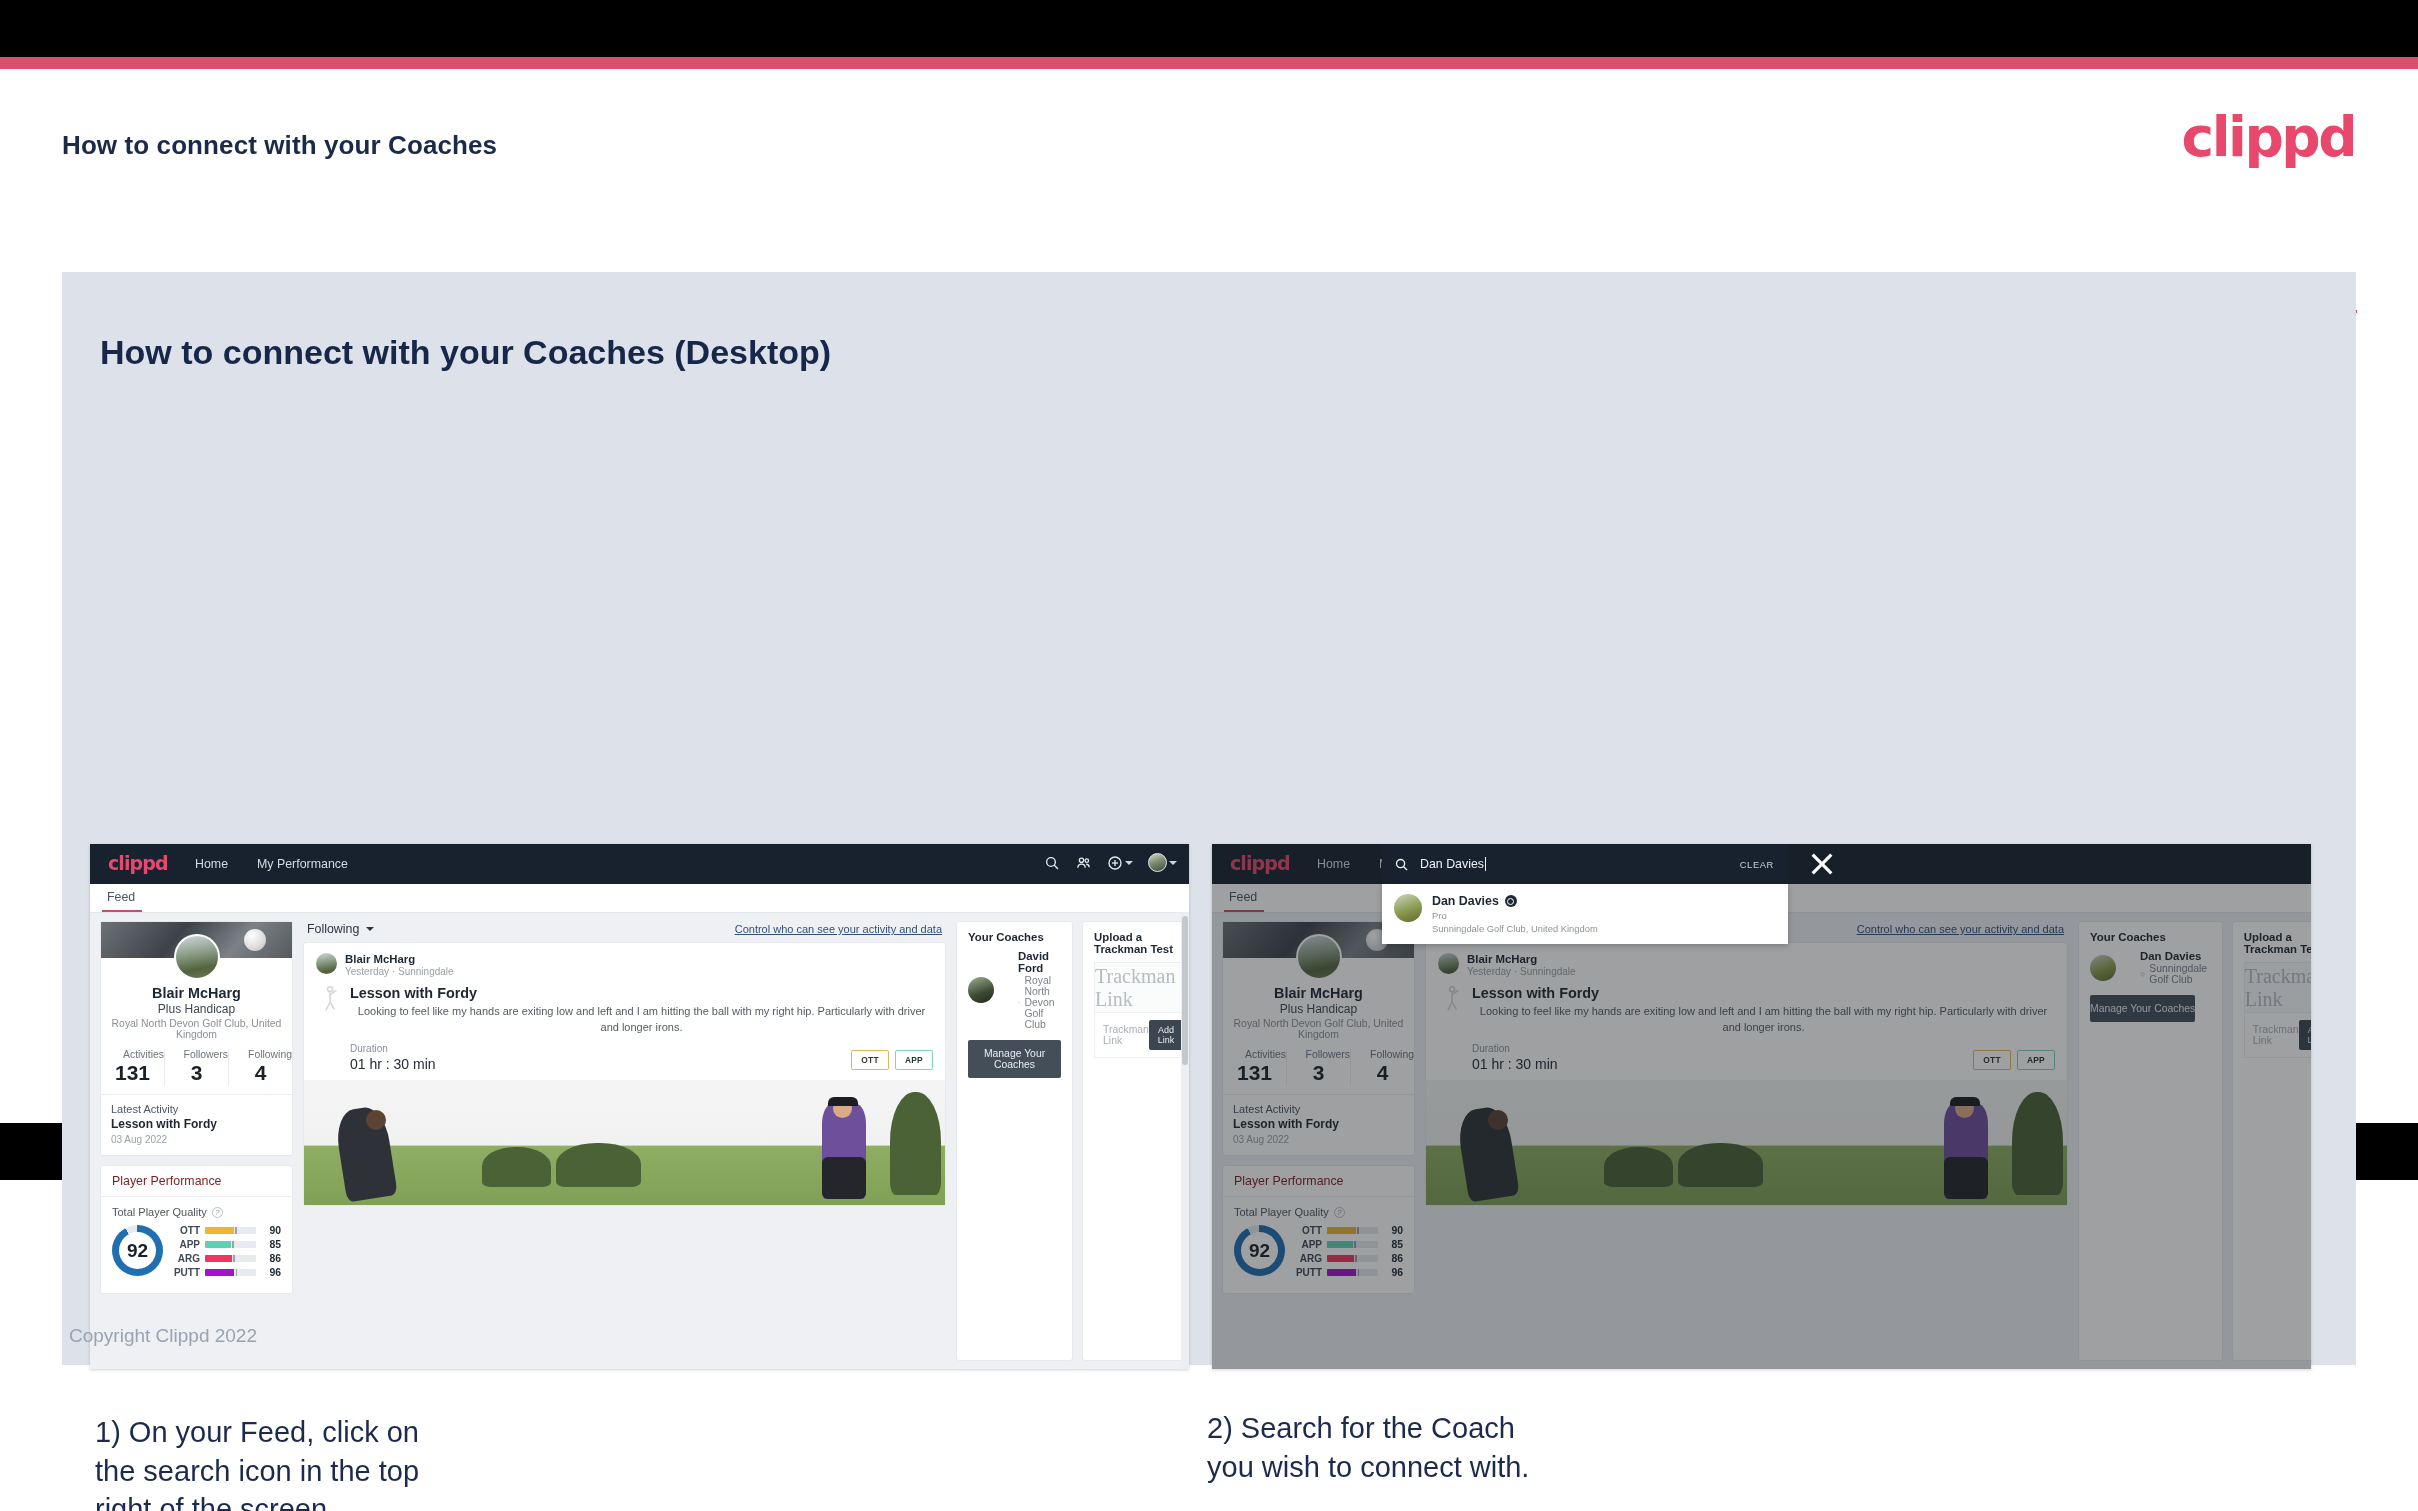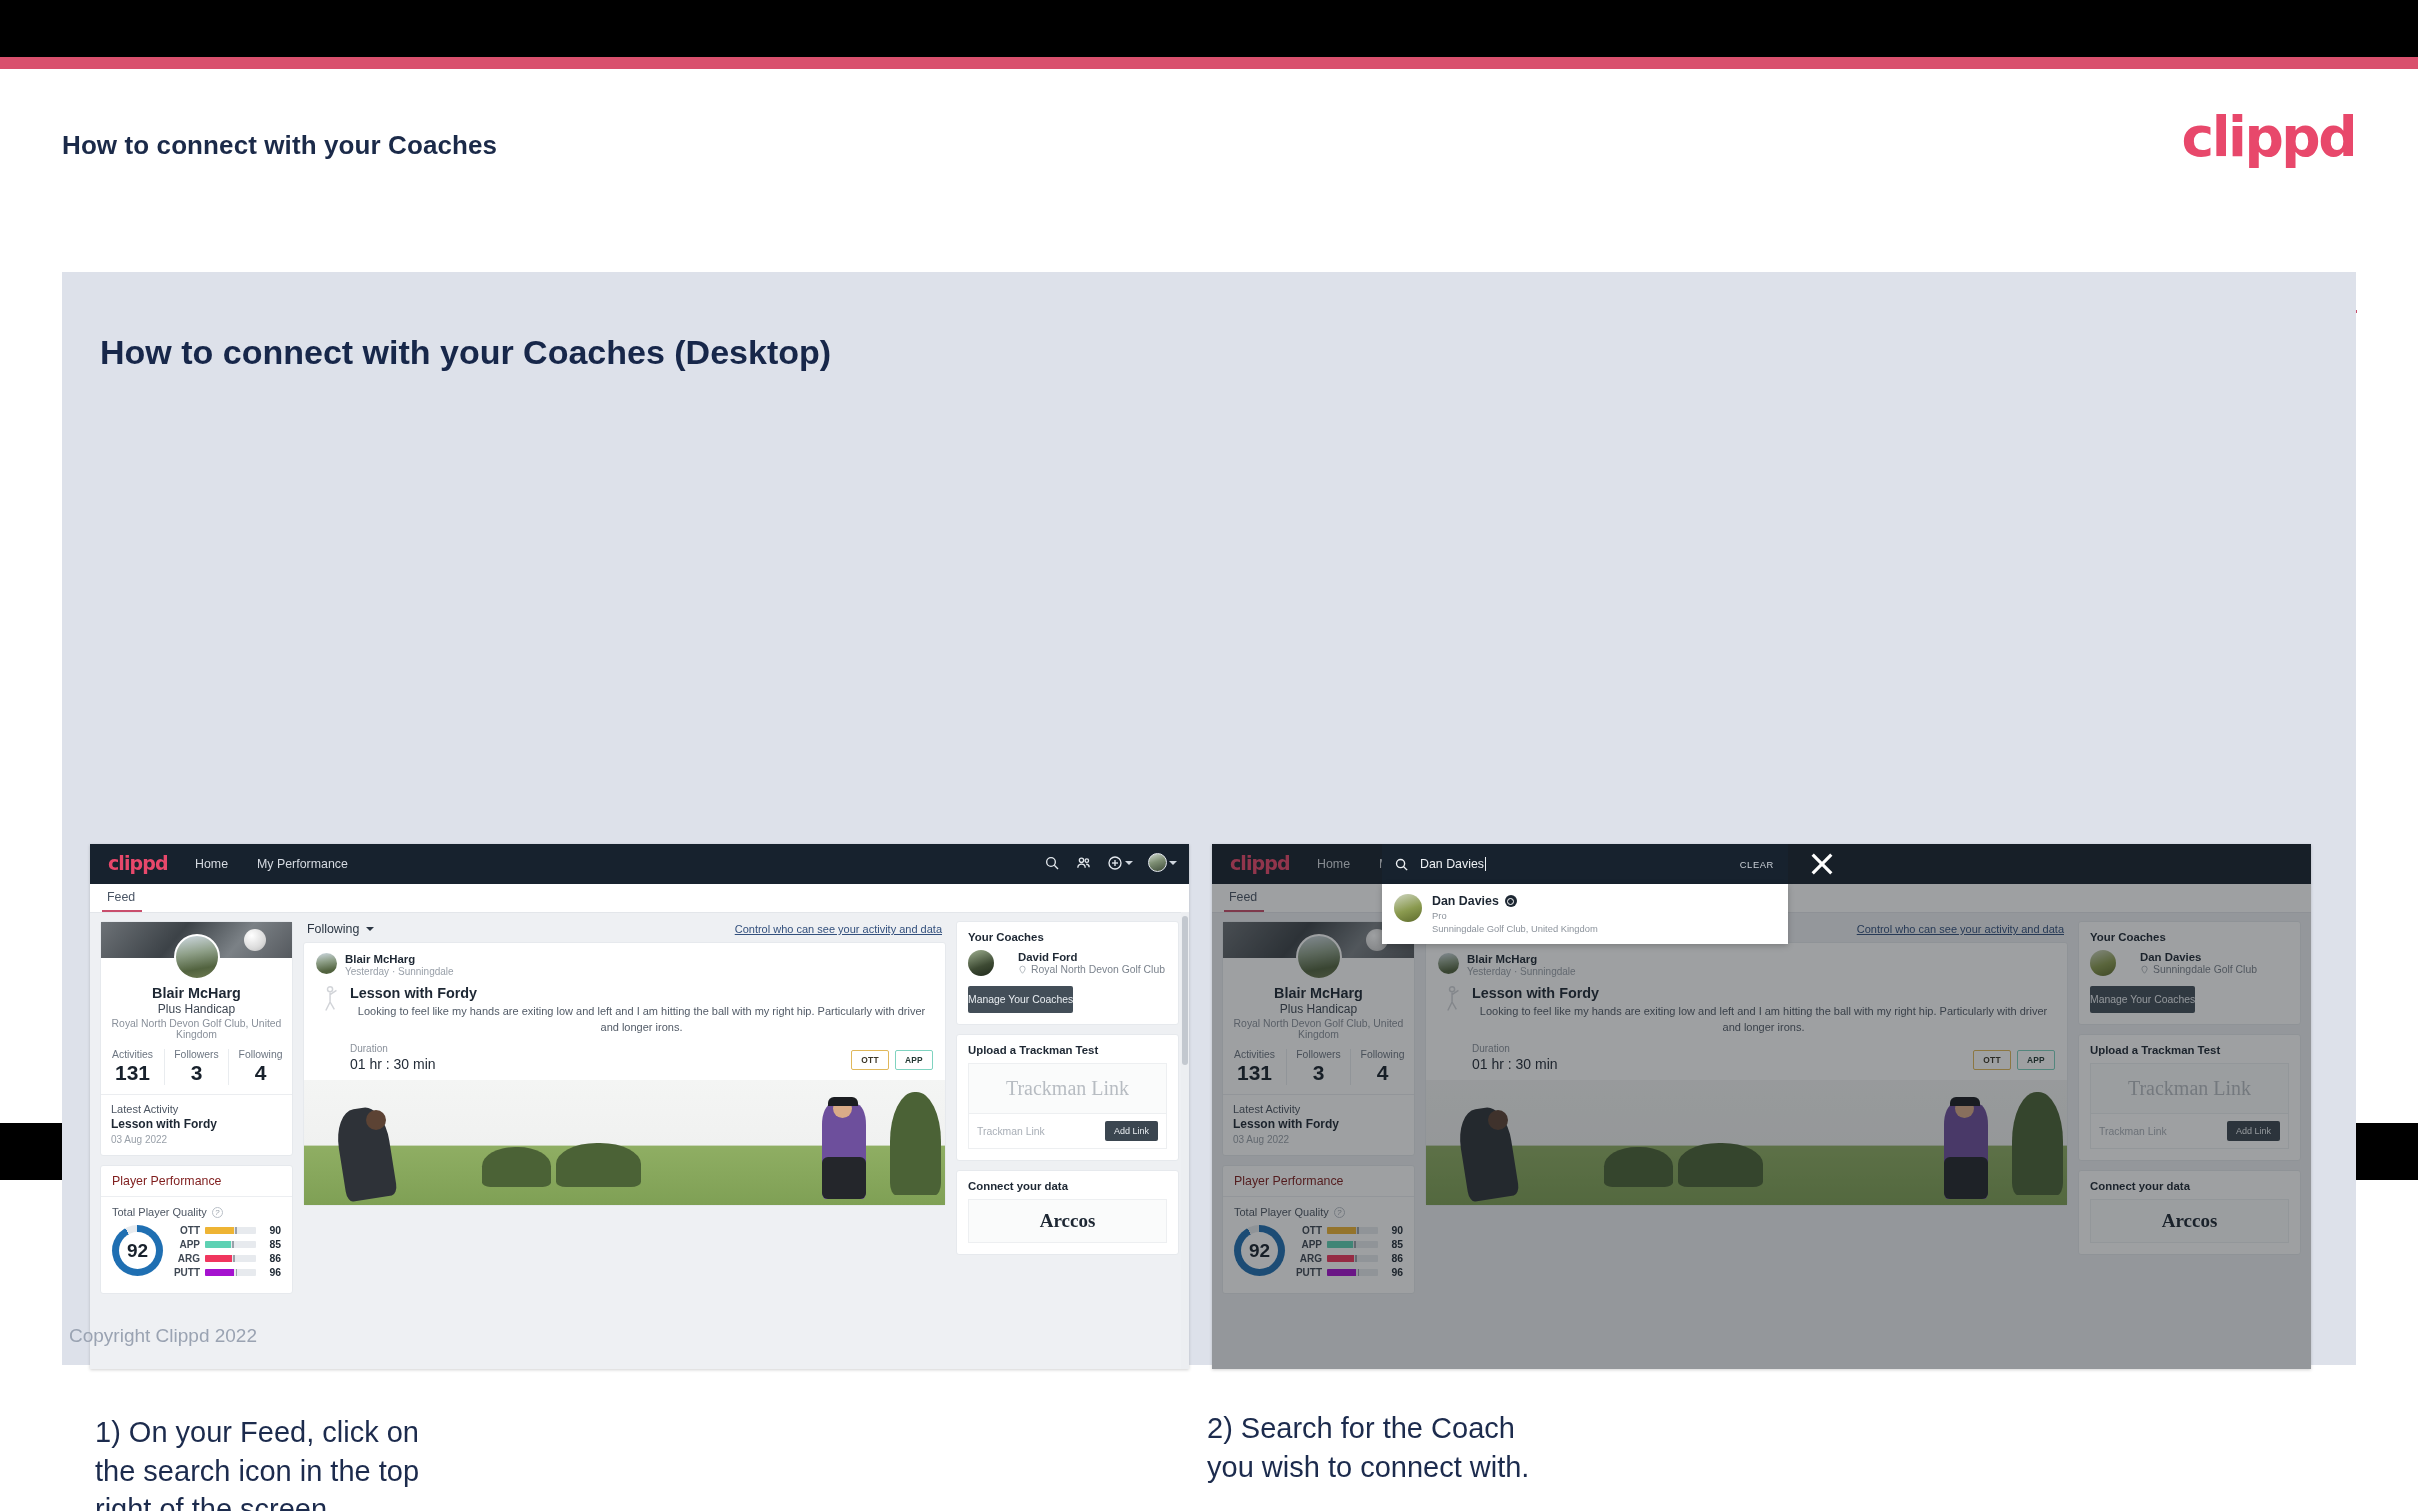--- a/index.html
+++ b/index.html
@@ -88,42 +88,42 @@
   .tabstrip { position:relative; height:29px; background:#fff; border-bottom:1px solid #e3e6ea; }
   .tabstrip .tab {
     position:absolute; left:17px; top:6px; font-size:12.4px; color:#4a5565;
   }
   .tabstrip .tabline { position:absolute; left:12px; bottom:0; width:40px; height:2.5px; background:#c94e6c; }
 
   
   .appbody { position:relative; background:#eef0f3; height:456px; padding:8px 10px; display:flex; gap:10px; }
   .col-left  { width:193px; flex:0 0 193px; display:flex; flex-direction:column; gap:9px;}
   .col-mid   { flex:1 1 auto; display:flex; flex-direction:column; gap:6px; }
-  .col-right { width:223px; flex:0 0 223px; display:flex; flex-direction:column; gap:9px;}
+  .col-right { width:223px; flex:0 0 223px; display:flex; flex-direction:row; gap:9px;}
 
   .card { background:#fff; border:1px solid #e6e9ed; border-radius:3px; }
 
   
   .cover { height:36px; background:linear-gradient(130deg,#6d7277 0%,#3c4247 40%,#7b8186 70%,#55595e 100%); position:relative; }
   .cover:after{
     content:""; position:absolute; right:26px; top:7px; width:22px;height:22px;
     border-radius:50%; background:radial-gradient(circle at 35% 30%, #fff 0%, #dcdcdc 60%, #b8b8b8 100%);
   }
   .pavatar {
     width:46px;height:46px;border-radius:50%;margin:-24px auto 0;
     background:linear-gradient(170deg,#cfd9e2 0%,#8fa089 40%,#52633f 75%,#6f7c53 100%);
     border:2px solid #fff; position:relative;
   }
   .pname { text-align:center; font-size:14.4px; font-weight:700; color:#1d2733; margin-top:5px; }
   .phand { text-align:center; font-size:12px; color:#3d4652; margin-top:1px; }
   .pclub { text-align:center; font-size:10.4px; color:#8a919b; margin-top:2px; }
   .pstats { display:flex; margin-top:9px; padding-bottom:9px; }
   .pstat { flex:1; text-align:center; border-right:1px solid #e9ecef; }
   .pstat:last-child{ border-right:none; }
-  .pstat .lab { font-size:10.4px; color:#6c7581; }
+  .pstat .lab { font-size:10.4px; color:#6c7581;text-align:right; }
   .pstat .num { font-size:21px; font-weight:700; color:#18212c; margin-top:1px; }
   .pdiv { border-top:1px solid #ebedf0; }
   .plat { padding:8px 10px 10px; }
   .plat .t1 { font-size:11px; color:#4d5663; }
   .plat .t2 { font-size:12px; font-weight:700; color:#1d2733; margin-top:2px; }
   .plat .t3 { font-size:10px; color:#99a0a9; margin-top:3px; }
 
   
   .pp-head { padding:8px 11px; font-size:12.4px; font-weight:400; color:#7f1d1d; border-bottom:1px solid #eceef1; }
   .pp-body { padding:9px 11px 12px; }

